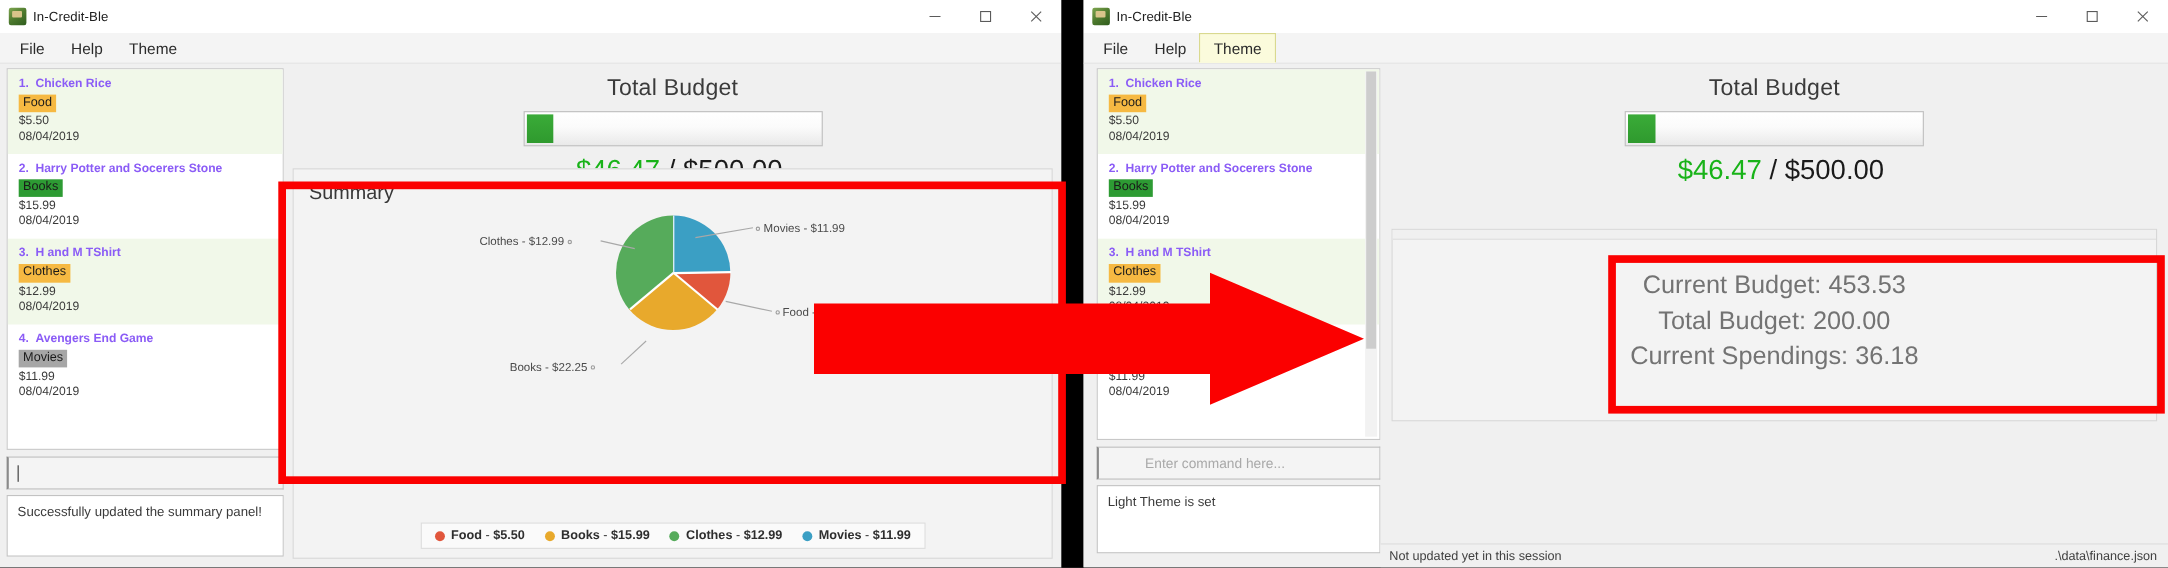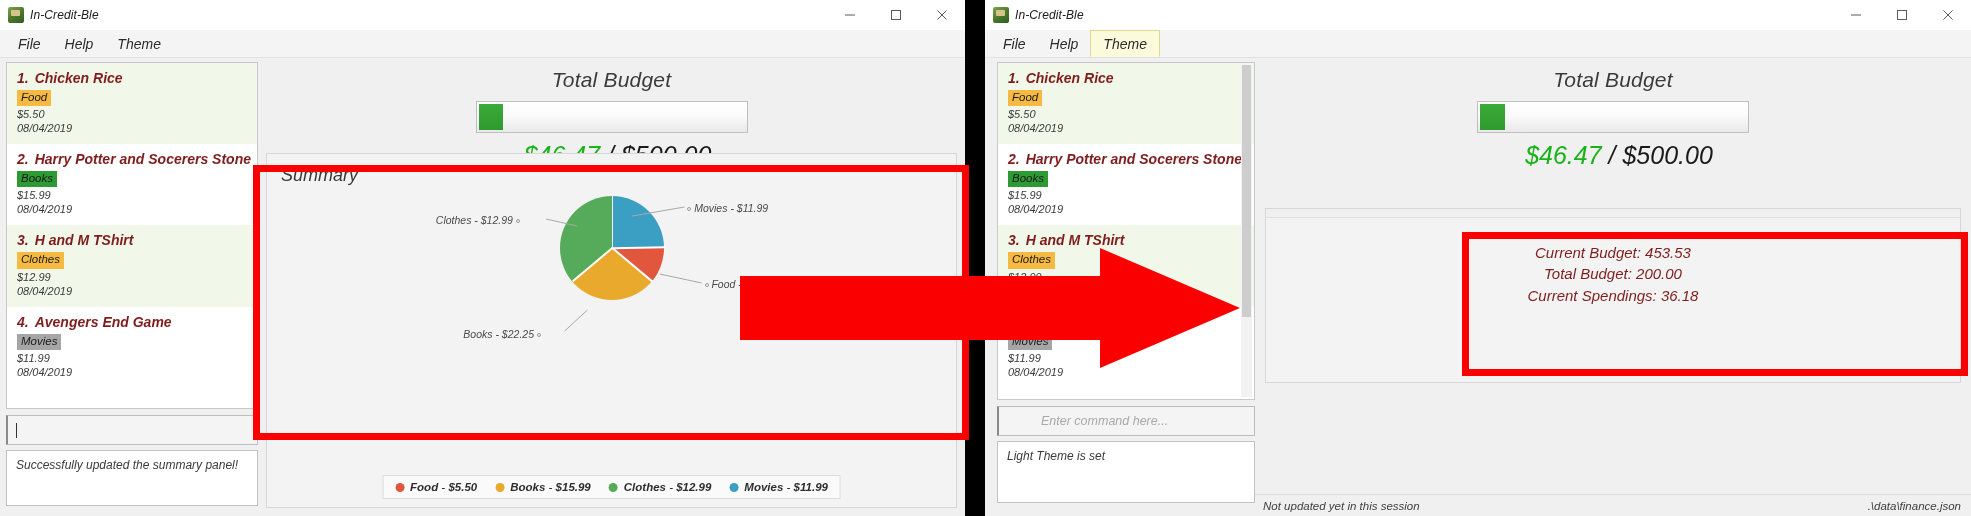--- a/index.html
+++ b/index.html
@@ -2,21 +2,21 @@
 <html><head>
 <meta charset="utf-8">
 <style>
   * { box-sizing: border-box; margin: 0; padding: 0; }
   html, body {
     width: 1971px; height: 516px;
     overflow: hidden;
     background: #000;
     font-family: "Liberation Sans", sans-serif;
   }
-  #root { position: relative; width: 1971px; height: 516px; font-style: italic; }
+  #root { position: relative; width: 1971px; height: 516px; }
 
   
   .win { position: absolute; top: 0; height: 516px; background: #f0f0f0; overflow: hidden; }
   .win-left  { left: 0;     width: 965px; }
   .win-right { left: 985px; width: 986px; }
   .gap-black { position: absolute; left: 965px; top: 0; width: 20px; height: 516px; background: #000; }
 
   
   .titlebar {
     position: relative; height: 30px; background: #ffffff;
@@ -59,21 +59,21 @@
   .listpane { position: relative; background: #f0f0f0; }
   .listpane-left  { width: 258px; padding: 4px 0 0 6px; }
   .listpane-right { width: 270px; padding: 4px 0 0 12px; }
   .listbox {
     background: #fff; border: 1px solid #c8c8c8; height: 347px; overflow: hidden;
     position: relative;
   }
   .listpane-right .listbox { height: 338px; }
   .lrow { padding: 7px 10px 10px 10px; }
   .lrow.alt { background: #f1f8e9; }
-  .lrow-title { font-size: 14px; font-weight: bold; color: #7f1d1d; white-space: nowrap; }
+  .lrow-title { font-size: 11px; font-weight: bold; color: #8b5cf6; white-space: nowrap; }
   .lrow-title .num { margin-right: 6px; }
   .tag {
     display: inline-block; margin-top: 4px; padding: 1px 4px 2px 4px;
     font-size: 11.5px; color: #1a1a1a; line-height: 1.15;
   }
   .tag.food, .tag.clothes { background: #f6b942; }
   .tag.books  { background: #2d9b33; }
   .tag.movies { background: #a6a6a6; }
   .lrow-amt, .lrow-date { font-size: 11px; color: #3a3a3a; margin-top: 2px; }
   .vscroll {
@@ -141,21 +141,21 @@
   .lg-item b { font-weight: bold; }
   .lg-item .amt { color:#2e2e2e; }
 
   
   .infopanel {
     position: absolute; left: 10px; right: 10px; top: 150px; height: 175px;
     background: #f3f3f3; border: 1px solid #d7d7d7;
   }
   .infopanel .strip { height: 9px; border-bottom: 1px solid #dedede; background:#f0f0f0; }
   .info-lines { text-align: center; padding-top: 24px; }
-  .info-lines div { font-size: 15px; color: #7f1d1d; line-height: 1.42; }
+  .info-lines div { font-size: 23px; color: #737373; line-height: 1.42; }
 
   
   .statusbar {
     position: absolute; left: 0; bottom: 0; width: 100%; height: 22px;
     background: #f0f0f0; border-top: 1px solid #dcdcdc;
     display: flex; align-items: center; justify-content: space-between;
     padding: 0 10px 0 8px; font-size: 11.5px; color: #404040; gap: 47px;
   }
 
   

